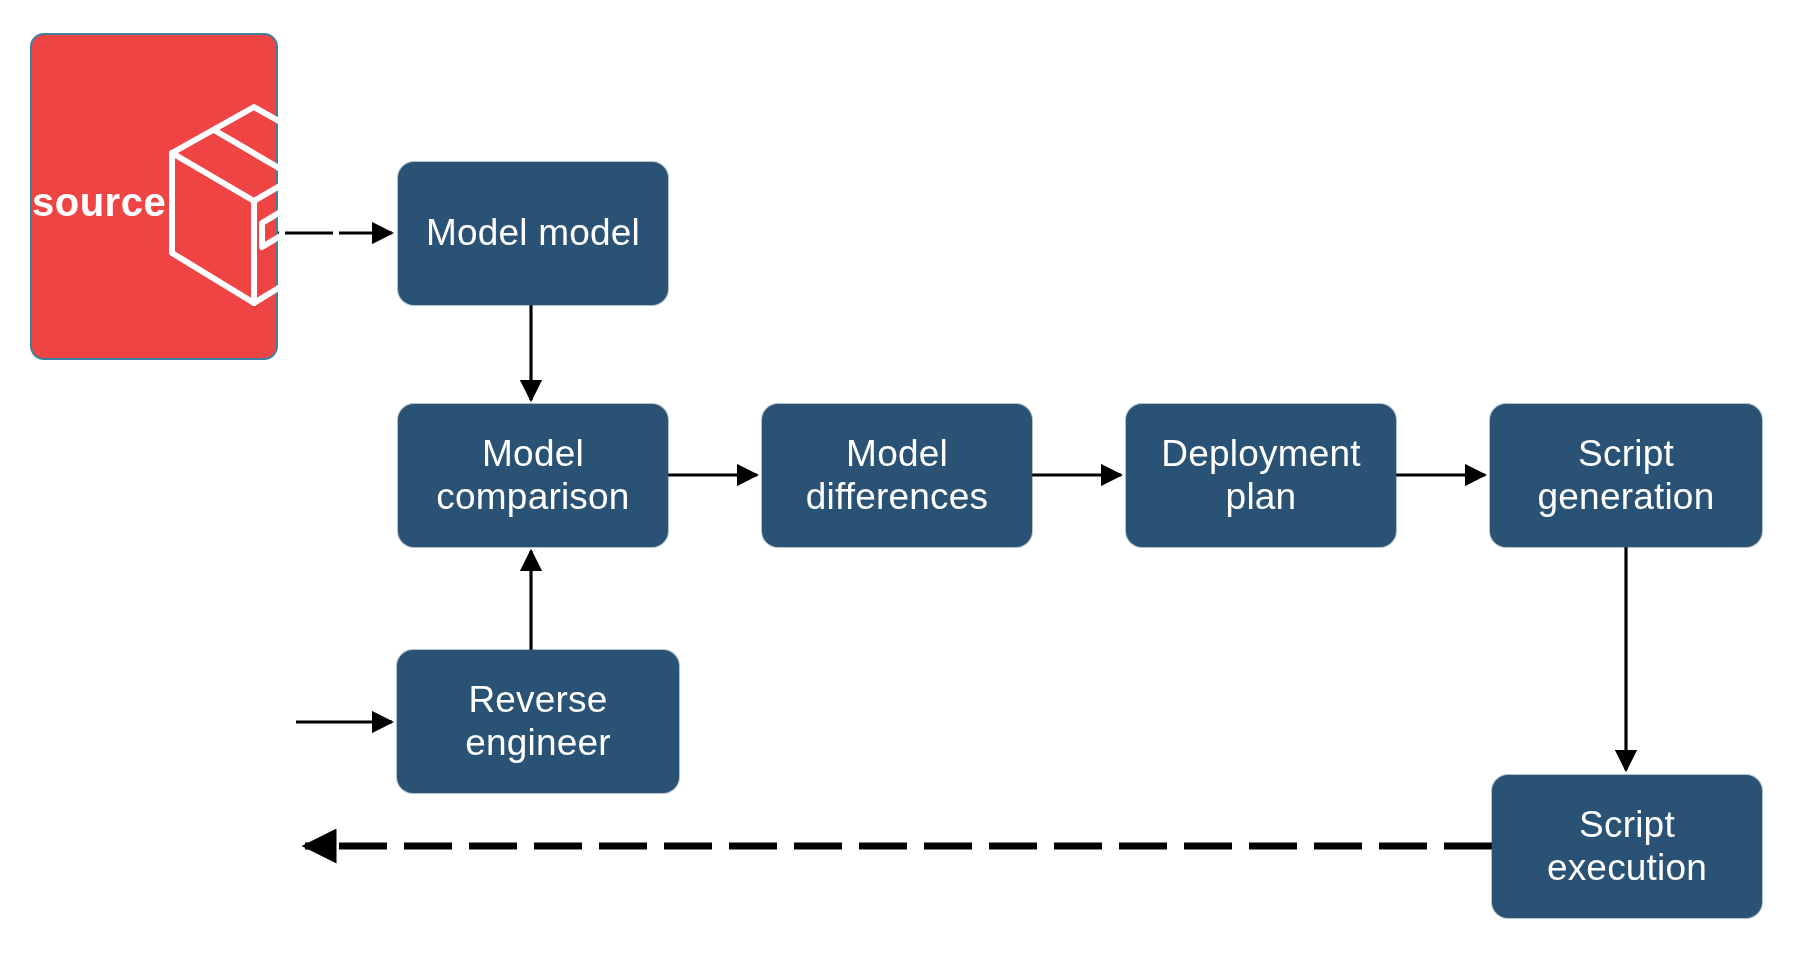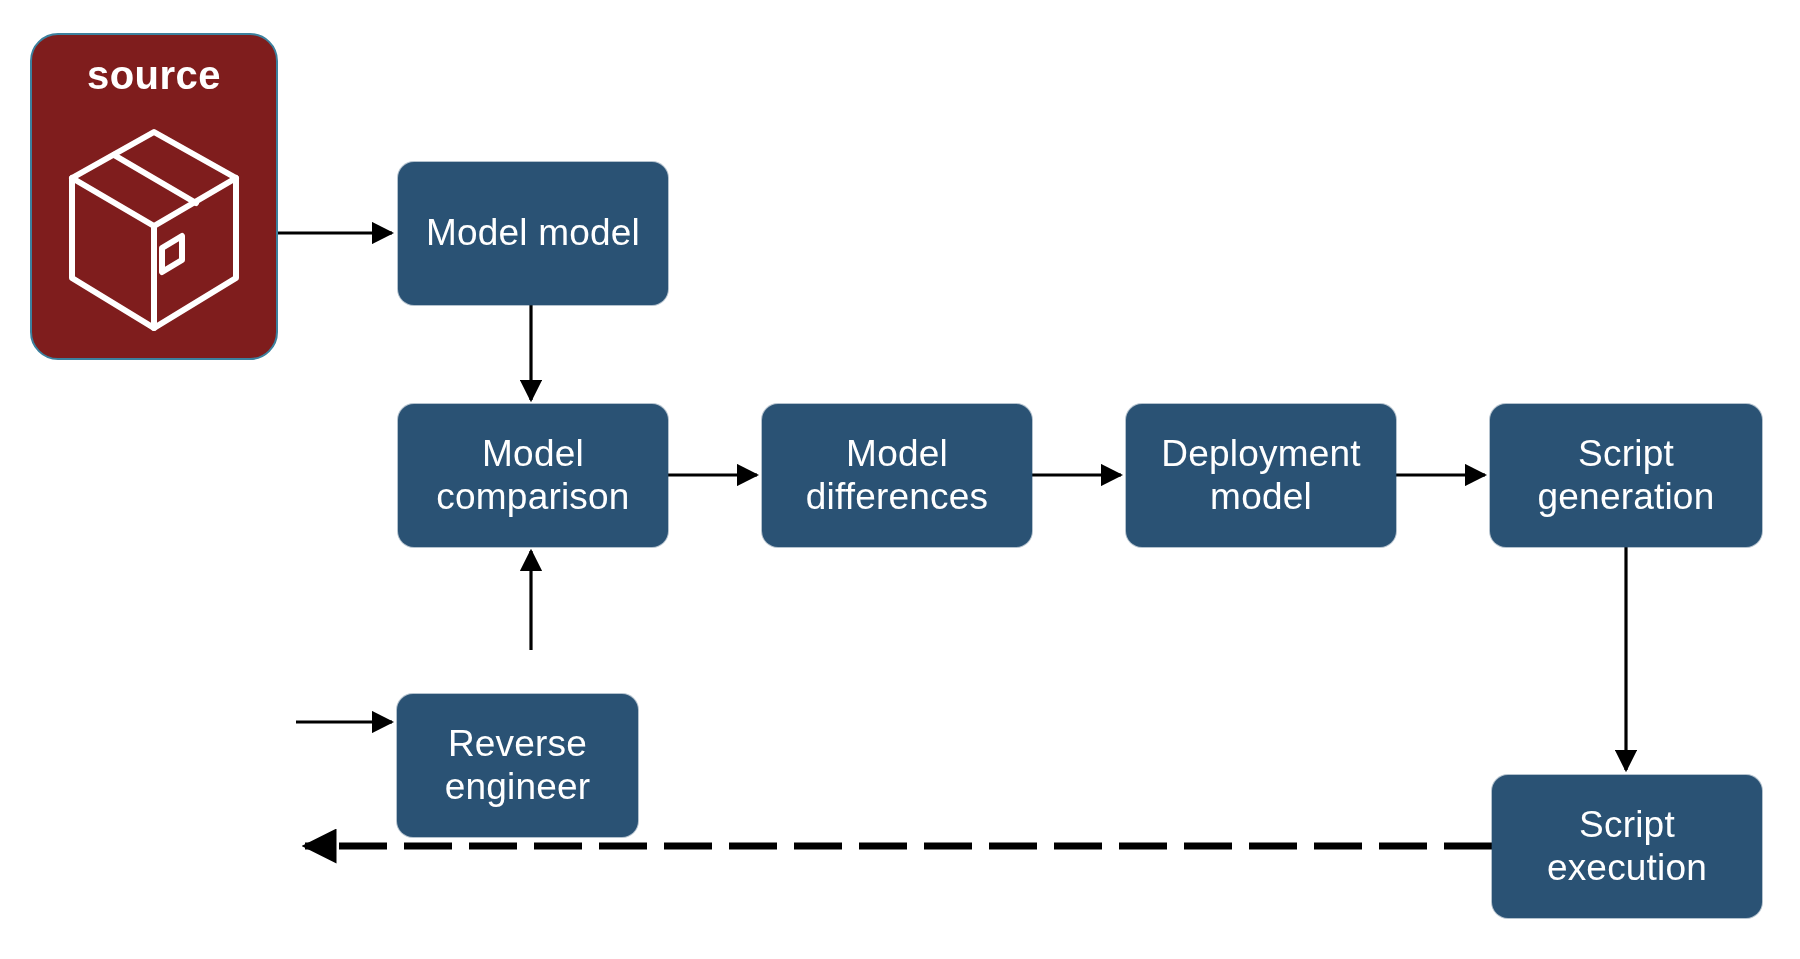--- a/index.html
+++ b/index.html
@@ -37,24 +37,24 @@
   .proc {
     background: #2A5274;
     border-radius: 16px;
     font-size: 37px;
     line-height: 1.16;
     letter-spacing: 0.2px;
     font-weight: 400;
     box-shadow: 0 0 0 1px rgba(40,80,115,0.35);
   }
   .endpoint {
-    background: #7f1d1d;
-    border-radius: 28px;
+    background: #ef4444;
+    border-radius: 14px;
     border: 2px solid #3C819E;
-    flex-direction: column;
+    flex-direction: row;
     justify-content: flex-start;
     padding-top: 18px;
   }
   .endpoint .ep-title {
     font-size: 40px;
     font-weight: bold;
     letter-spacing: 0.5px;
     color: #ffffff;
     margin-bottom: 6px;
   }
@@ -130,29 +130,29 @@
 comparison</span>
   </div>
 
   <div class="node proc" style="left:762px; top:404px; width:270px; height:143px;">
     <span class="proc-label">Model
 differences</span>
   </div>
 
   <div class="node proc" style="left:1126px; top:404px; width:270px; height:143px;">
     <span class="proc-label">Deployment
-model</span>
+plan</span>
   </div>
 
   <div class="node proc" style="left:1490px; top:404px; width:272px; height:143px;">
     <span class="proc-label">Script
 generation</span>
   </div>
 
-  <div class="node proc" style="left:397px; top:650px; width:241px; height:143px;margin-top:44px;">
+  <div class="node proc" style="left:397px; top:650px; width:282px; height:143px;">
     <span class="proc-label">Reverse
 engineer</span>
   </div>
 
   <div class="node proc" style="left:1492px; top:775px; width:270px; height:143px;">
     <span class="proc-label">Script
 execution</span>
   </div>
 
 </div>

